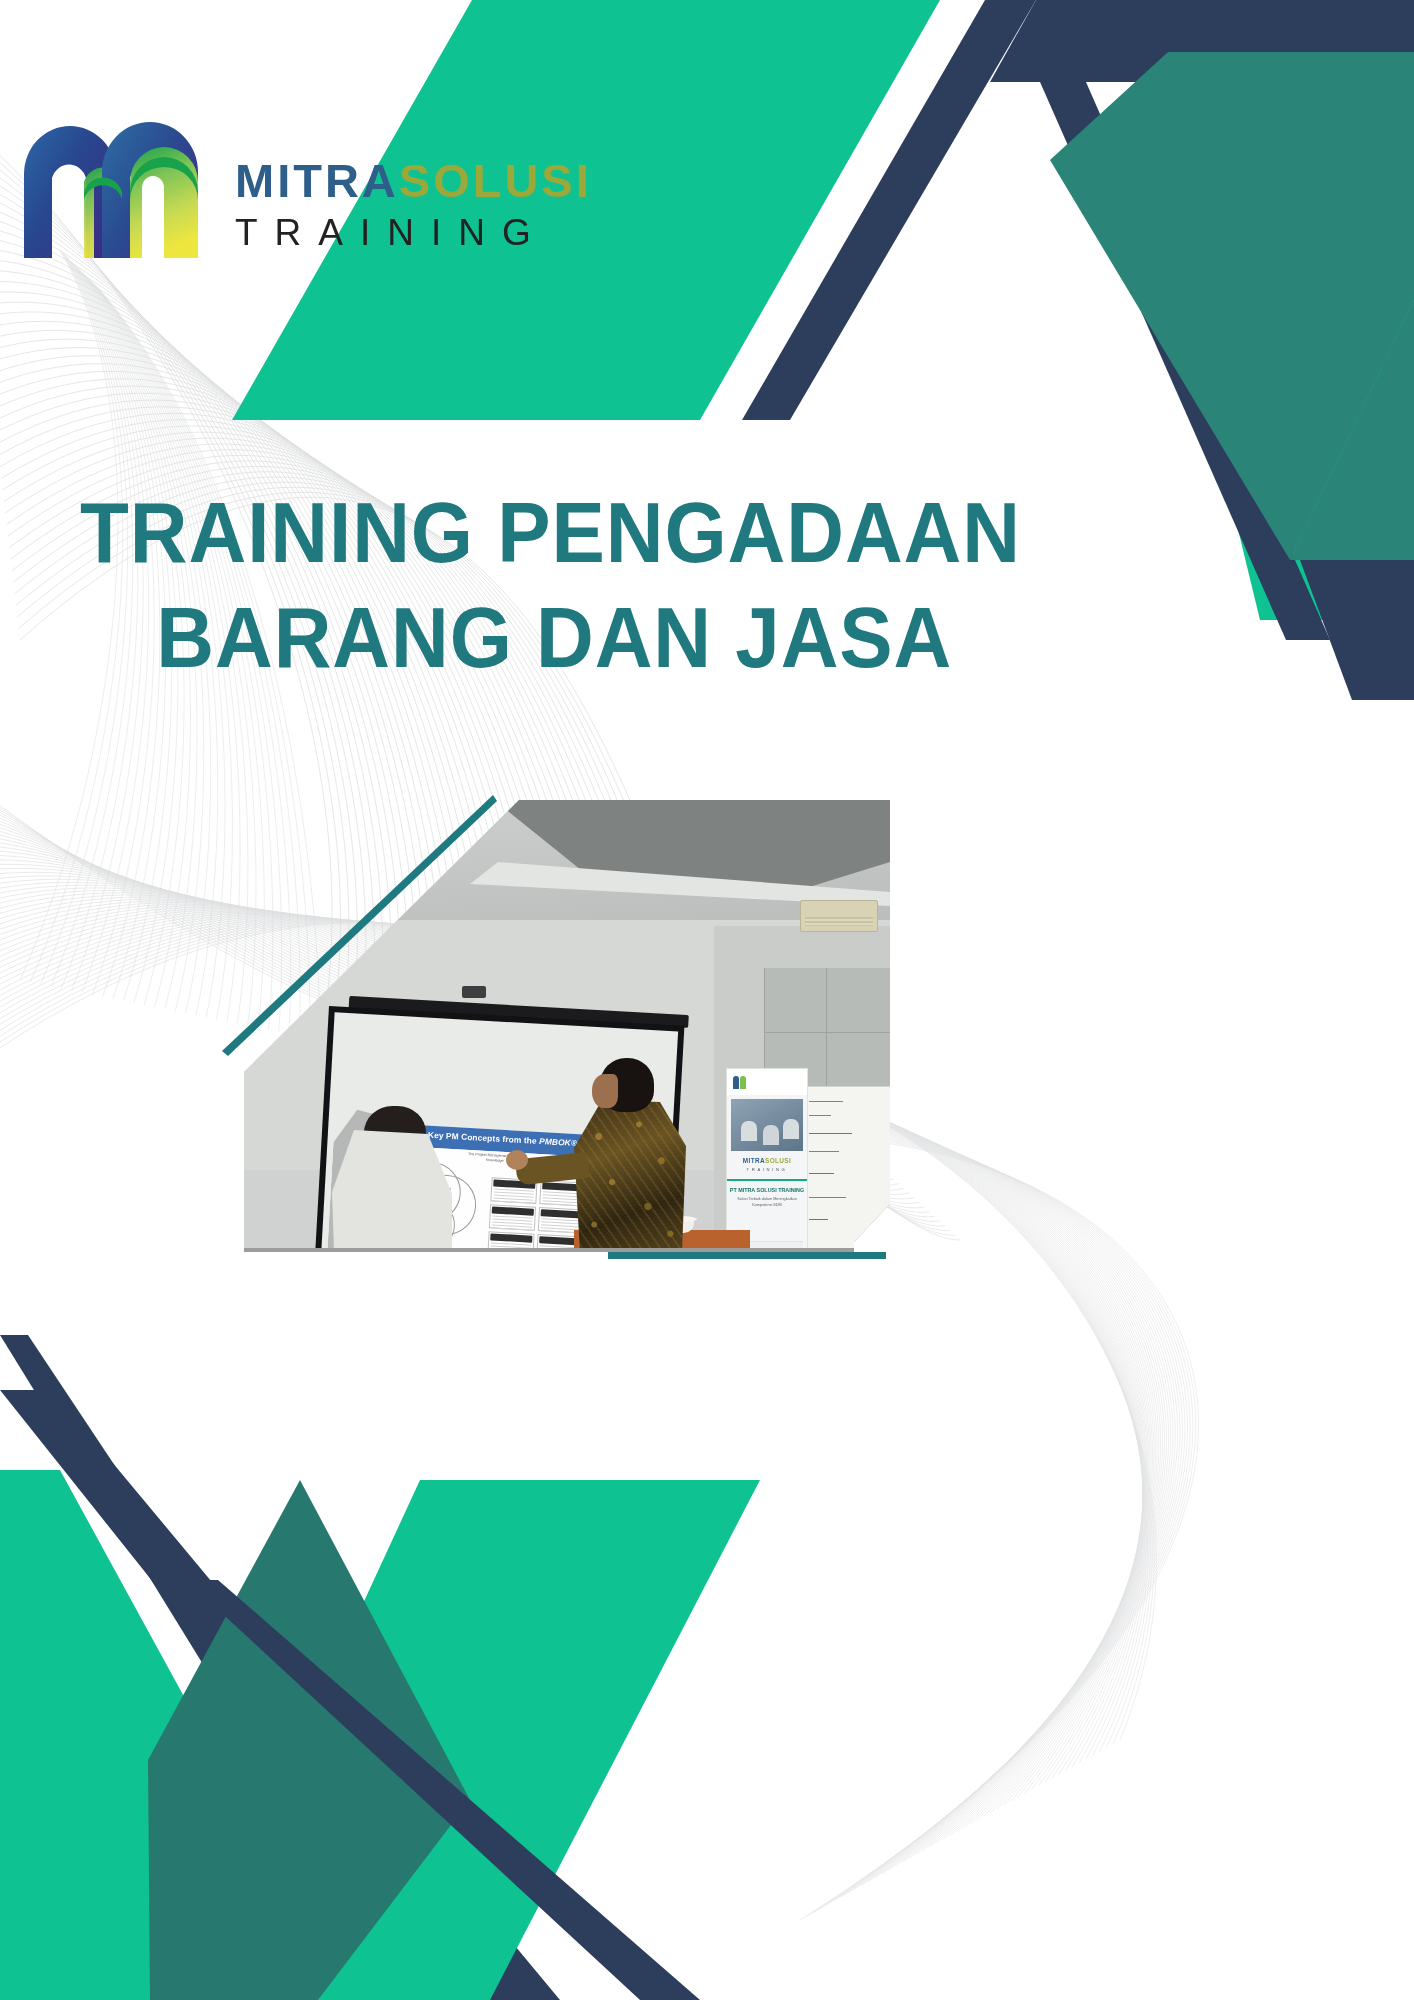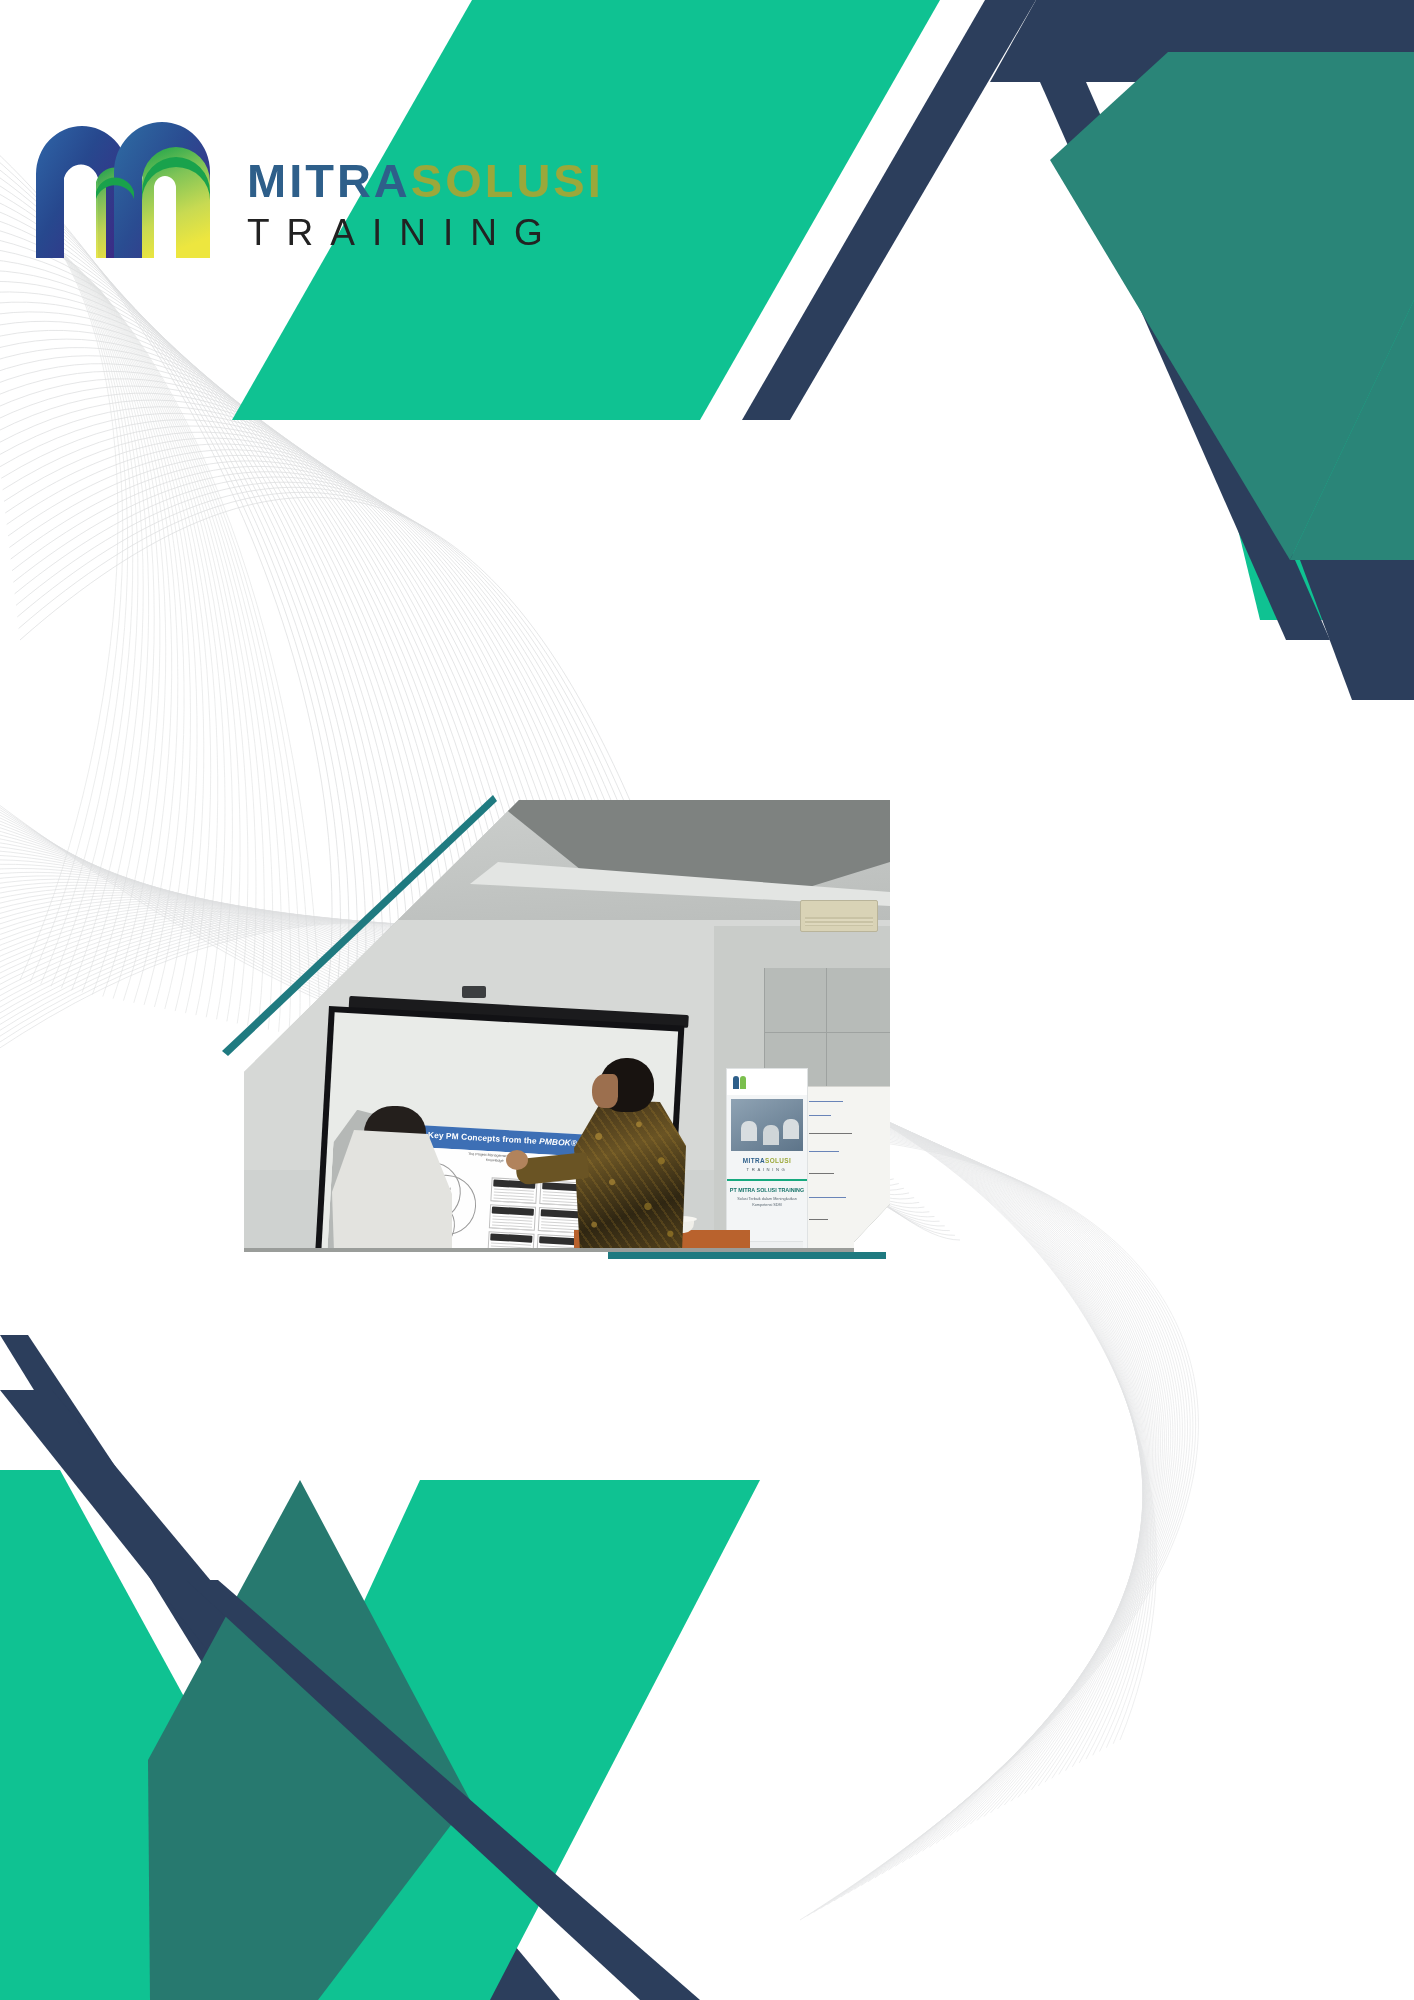--- a/index.html
+++ b/index.html
@@ -8,21 +8,21 @@
 
   .page{position:absolute;inset:0;background:#ffffff;overflow:hidden;}
 
   
   .geo{position:absolute;inset:0;pointer-events:none;}
 
   
   .waves{position:absolute;inset:0;pointer-events:none;}
 
   
-  .logo-wrap{position:absolute;left:30px;top:100px;display:flex;align-items:flex-end;z-index:40;}
+  .logo-wrap{position:absolute;left:18px;top:100px;display:flex;align-items:flex-end;z-index:40;}
   .logo-mark{width:205px;height:160px;position:relative;flex:none;}
   .logo-text{margin-left:12px;margin-bottom:4px;}
   .logo-line1{font-size:47px;font-weight:bold;letter-spacing:3px;line-height:1;white-space:nowrap;}
   .lt-mitra{color:#2E5F8A;}
   .lt-solusi{color:#9BA83A;}
   .logo-line2{font-size:37px;letter-spacing:17px;color:#222;line-height:1.25;
               margin-top:6px;font-weight:400;white-space:nowrap;}
 
   
   .title-block{position:absolute;left:80px;top:480px;width:950px;z-index:35;}
@@ -434,20 +434,24 @@
       </svg>
     </div>
     <div class="logo-text">
       <div class="logo-line1">
         <span class="lt-mitra">MITRA</span><span class="lt-solusi">SOLUSI</span>
       </div>
       <div class="logo-line2">TRAINING</div>
     </div>
   </div>
 
+  <div class="title-block">
+    <div class="title-line tl-1">TRAINING PENGADAAN</div>
+    <div class="title-line tl-2">BARANG DAN JASA</div>
+  </div>
 
   <div class="photo-frame">
     <div class="photo-teal-a"></div>
     <div class="photo-teal-b"></div>
 
     <div class="photo">
 
       <div class="ph ceil-main"></div>
       <div class="ph ceil-recess"></div>
       <div class="ph ceil-lip"></div>

